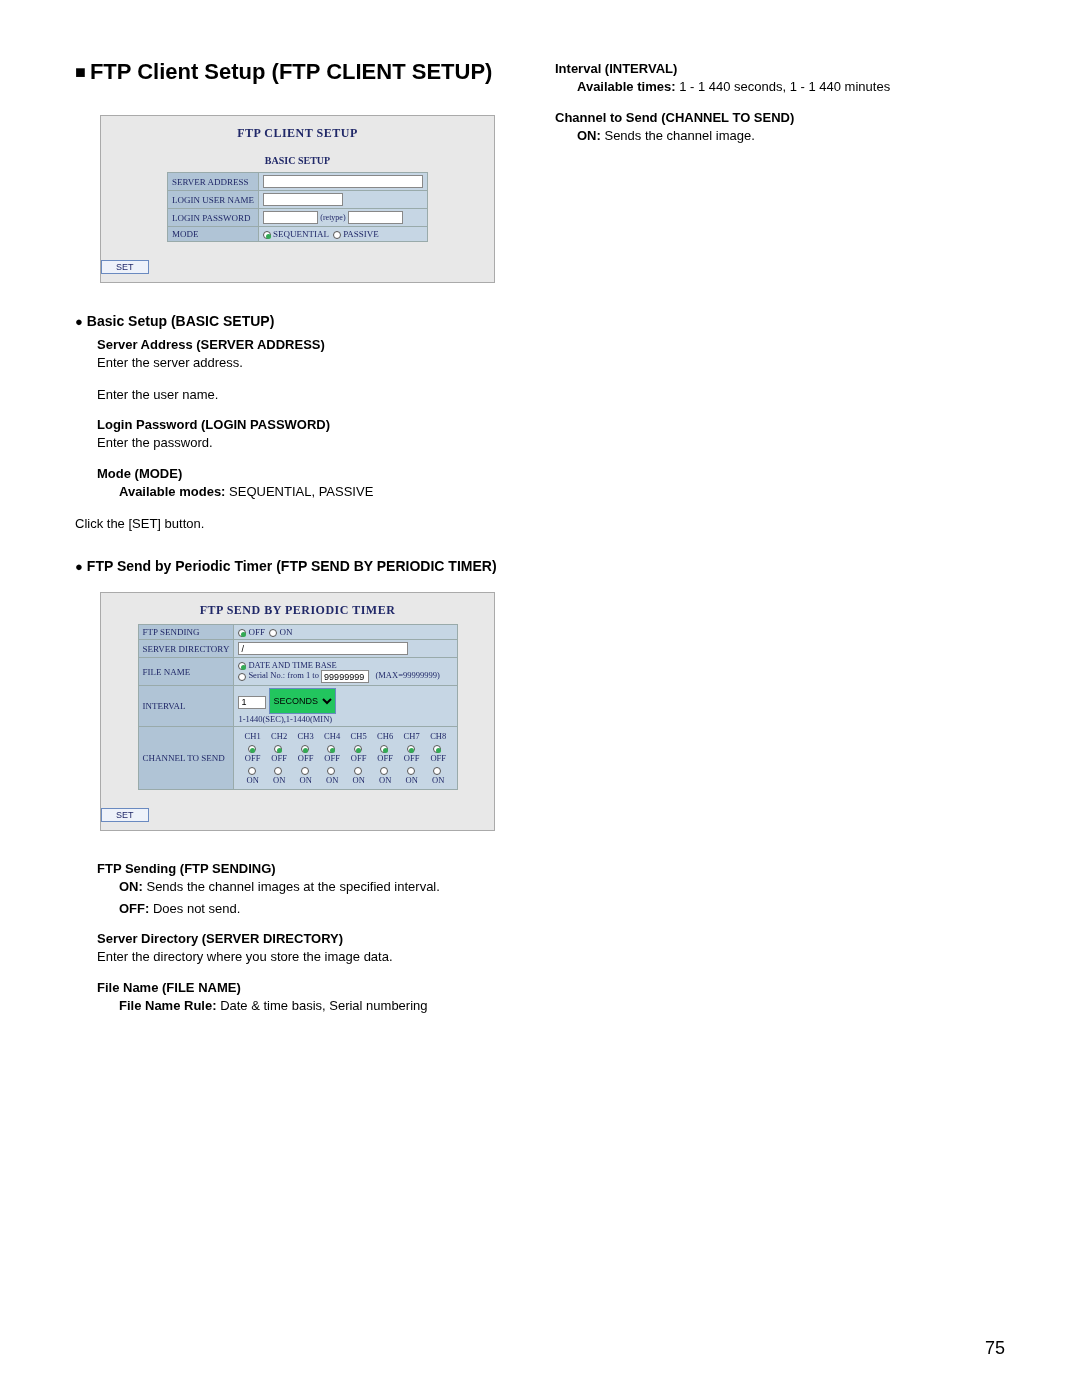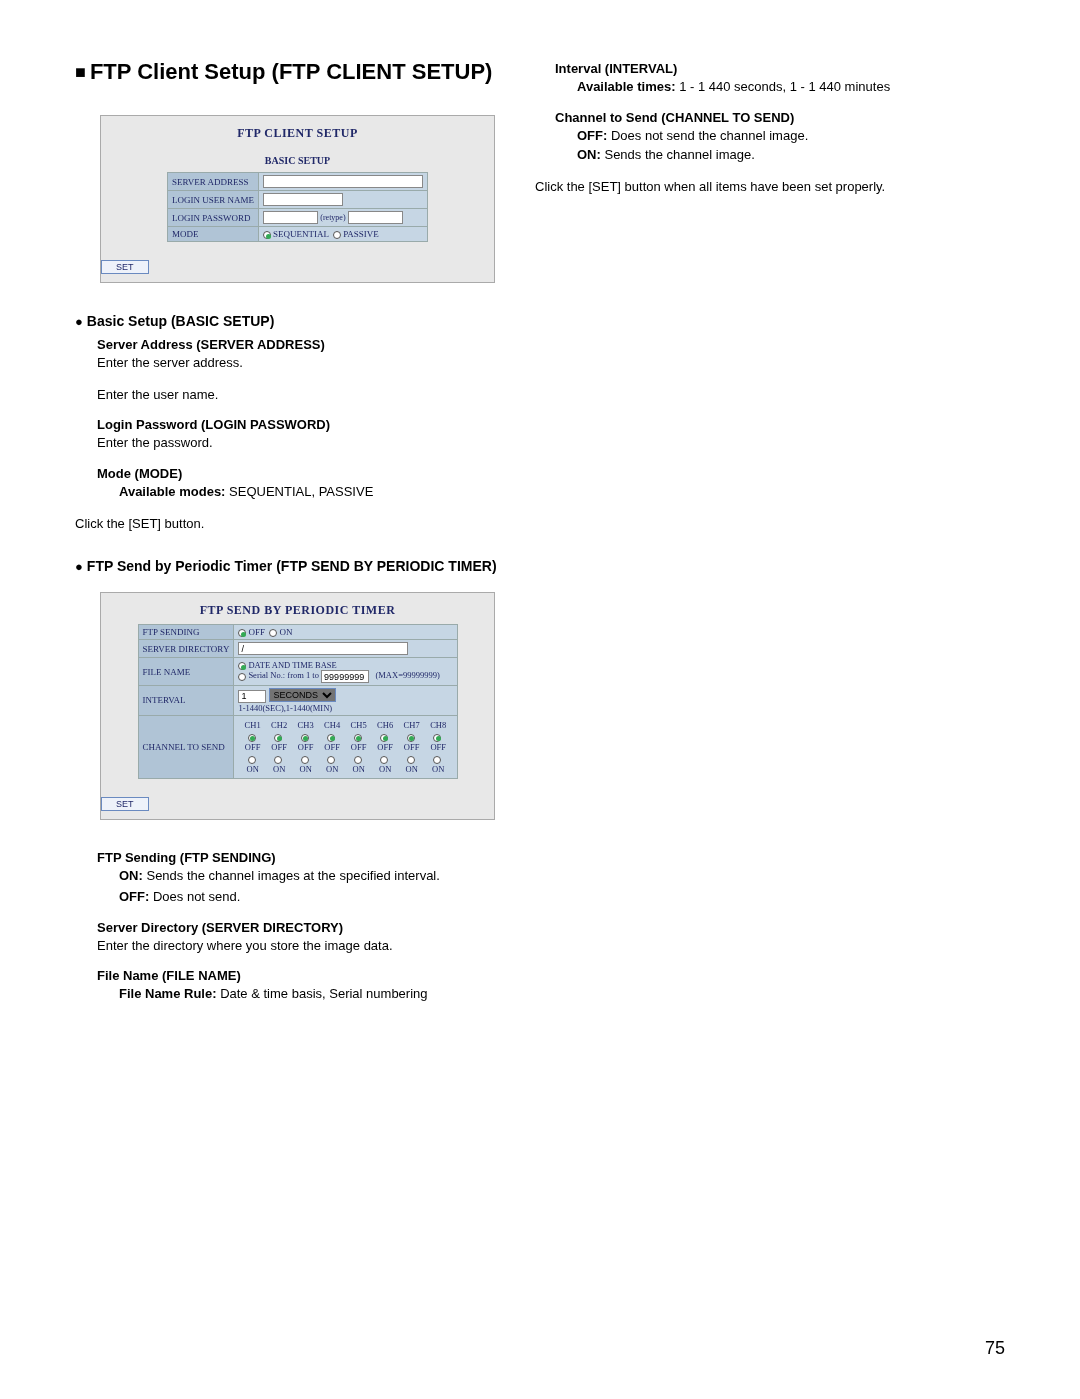--- a/index.html
+++ b/index.html
@@ -71,22 +71,22 @@
   .ftable input[type=text], .ftable input[type=password] {
     border: 1px solid #888;
     background: #fff;
     font-size: 9px;
     height: 13px;
     padding: 0 2px;
     vertical-align: middle;
   }
   .ftable select {
     font-size: 9px;
-    height: 14px;
-    background: #737373;
+    height: 26px;
+    background: #22c55e;
     border: 1px solid #6a8ac0;
   }
   .radio-dot {
     display:inline-block; width:8px; height:8px; border-radius:50%;
     border:1px solid #555; background:#fff; vertical-align:middle;
     position: relative; margin-right:2px;
   }
   .radio-dot.sel::after{
     content:""; position:absolute; left:1.5px; top:1.5px;
     width:5px; height:5px; border-radius:50%; background:#3a5;
@@ -298,24 +298,20 @@
   </div>
 
   <div class="col col-right">
     <div class="sub-heading" style="margin-left:0">Interval (INTERVAL)</div>
     <div class="body-text justify" style="margin-left:22px">
       <span class="run-in">Available times:</span><span> 1 - 1 440 seconds, 1 - 1 440 minutes</span>
 
     </div>
 
     <div class="sub-heading" style="margin-left:0">Channel to Send (CHANNEL TO SEND)</div>
-    <div class="body-text" style="margin-left:22px; margin-bottom:2px">
-      <span class="run-in">OFF:</span><span> Does not send the channel image.</span>
-    </div>
     <div class="body-text" style="margin-left:22px">
       <span class="run-in">ON:</span><span> Sends the channel image.</span>
     </div>
 
-    <div class="body-text-noindent justify" style="margin-left:-20px">Click the [SET] button when all items have been set properly.</div>
   </div>
 </div>
 
 <div class="page-num">75</div>
 
 </body></html>

